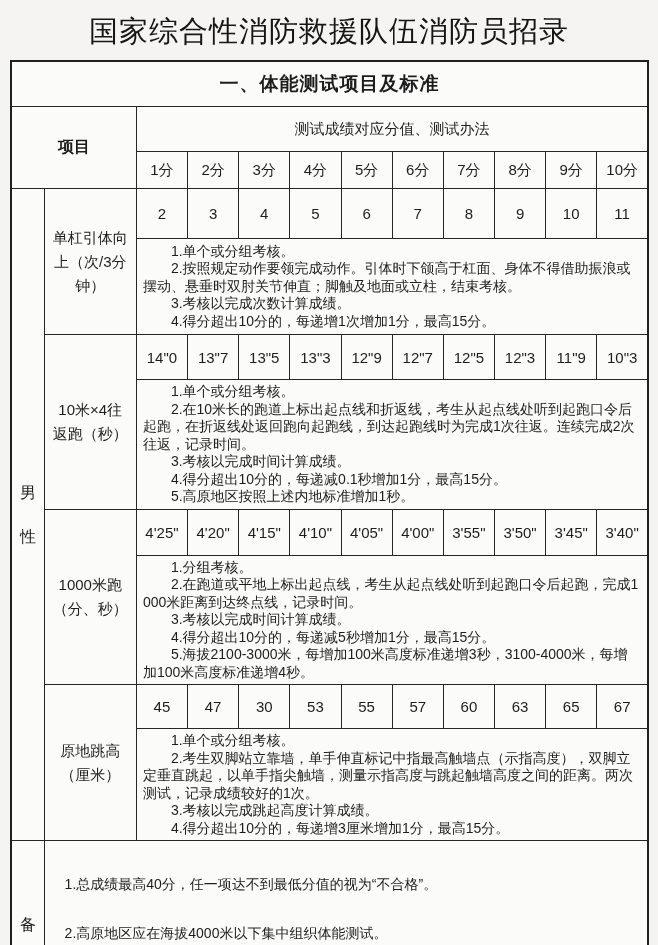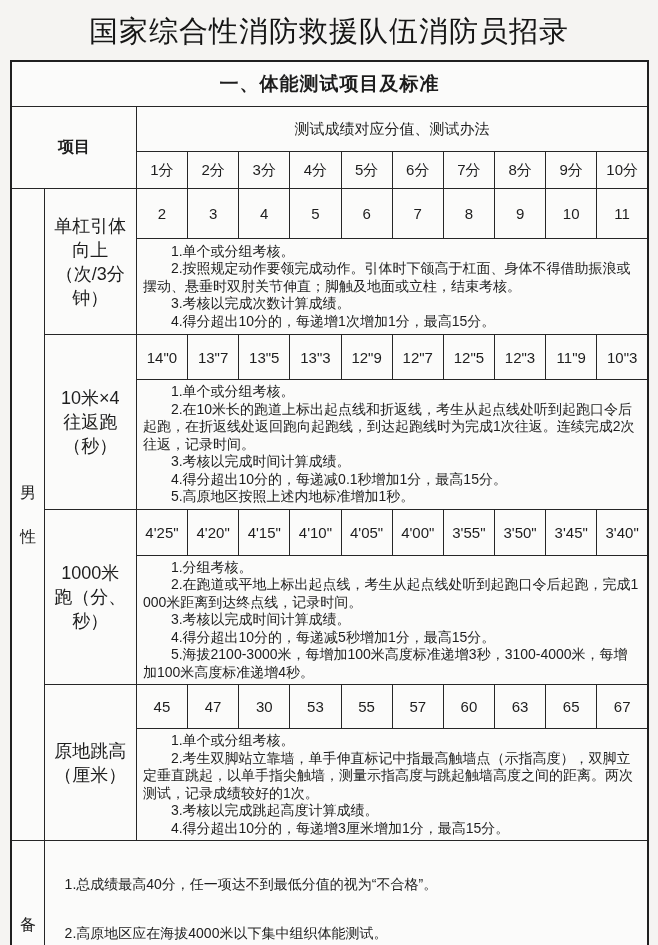--- a/index.html
+++ b/index.html
@@ -48,21 +48,21 @@
   .hdr-score{height:44px;}
   .hdr-points td{height:36px;}
   .project-cell{font-size:16px;font-weight:bold;}
   .gender-cell{
     line-height:44px;
     font-size:16px;
     padding:0 8px;
     word-break:break-all;
   }
   .item-cell{
-    font-size:18px;
+    font-size:15px;
     line-height:24px;
     padding:2px 8px;
     word-break:break-all;
   }
   .values-row td{height:47px;}
   .r-v1 td{height:49px;}
   .r-m1{height:89px;}
   .r-v2 td{height:44px;}
   .r-m2{height:117px;}
   .r-v3 td{height:45px;}

